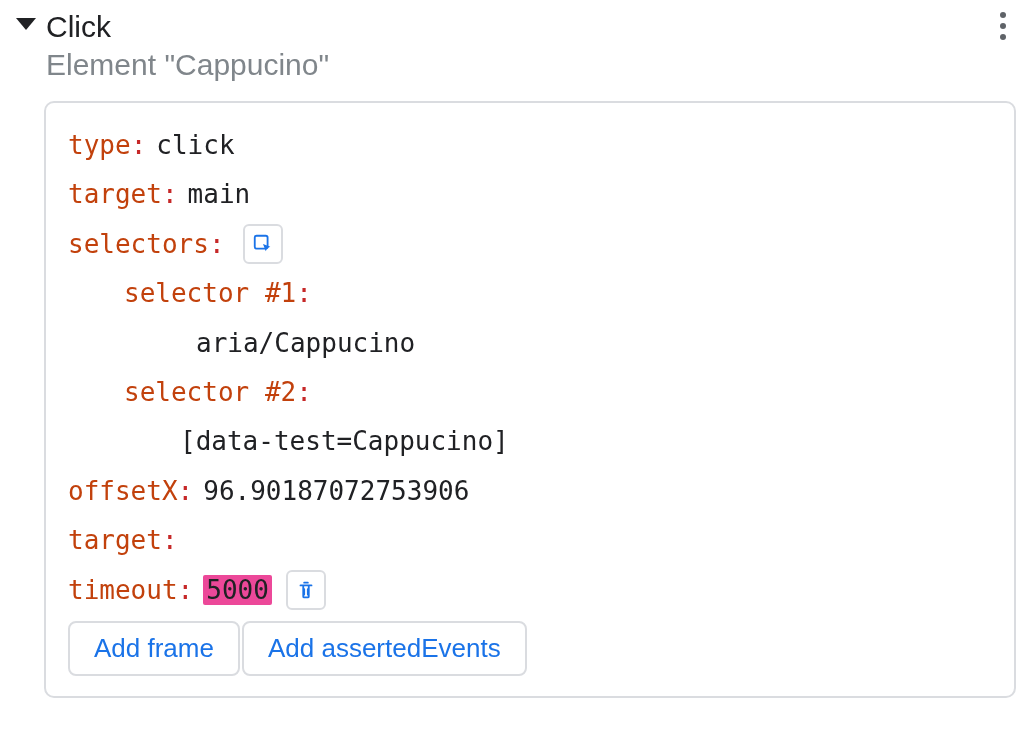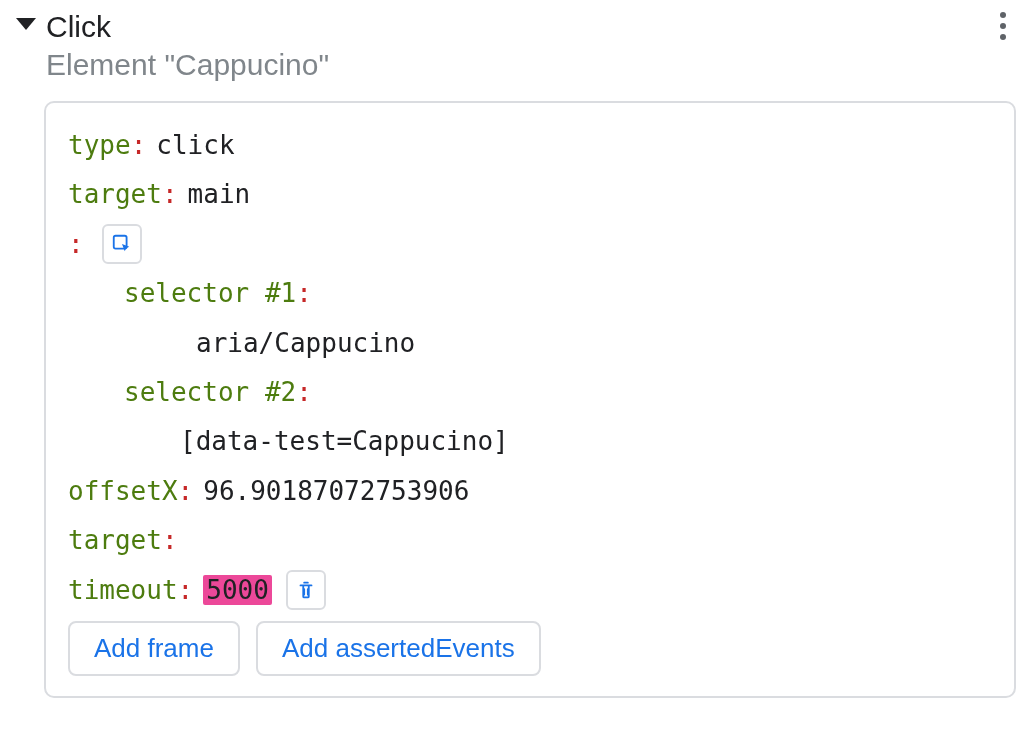--- a/index.html
+++ b/index.html
@@ -68,21 +68,21 @@
   .details-panel {
     margin: 18px 0 0 28px;
     border: 2px solid #dadce0;
     border-radius: 10px;
     padding: 18px 22px 20px 22px;
     font-family: ui-monospace, SFMono-Regular, Menlo, Consolas, monospace;
     font-size: 26px;
     line-height: 1.9;
   }
   .kv-row { display: flex; align-items: center; gap: 0; flex-wrap: wrap; }
-  .key { color: #4d7c0f; }
+  .key { color: #c2410c; }
   .colon { color: #c62828; margin: 0 4px 0 0; }
   .val { color: #202124; margin-left: 6px; }
   .indent-1 { padding-left: 56px; }
   .indent-2 { padding-left: 112px; }
   .icon-btn {
     display: inline-flex;
     align-items: center;
     justify-content: center;
     width: 40px;
     height: 40px;
@@ -94,21 +94,21 @@
     vertical-align: middle;
   }
   .icon-btn svg { width: 22px; height: 22px; }
   .timeout-value {
     background: #ec4899;
     padding: 0 3px;
     border-radius: 2px;
   }
   .footer-actions {
     display: flex;
-    gap: 16px;
+    gap: 2px;
     margin-top: 6px;
     align-items: flex-end;
   }
   .pill-btn {
     border: 2px solid #dadce0;
     background: #fff;
     color: #1a73e8;
     font-size: 26px;
     font-weight: 500;
     padding: 10px 24px;
@@ -145,20 +145,21 @@
       <span class="val">click</span>
     </div>
 
     <div class="kv-row">
       <span class="key">target</span>
         <span class="colon">:</span>
       <span class="val">main</span>
     </div>
 
     <div class="kv-row">
+      <span class="key">selectors</span>
         <span class="colon">:</span>
       <span class="icon-btn">
         <svg viewBox="0 0 24 24">
           <rect x="3" y="3" width="14" height="14" rx="2" ry="2" fill="none" stroke="#1a73e8" stroke-width="2"></rect>
           <path d="M12 12 L20 15 L16.5 16.5 L15 20 Z" fill="#1a73e8"></path>
         </svg>
       </span>
     </div>
 
     <div class="kv-row indent-1">

